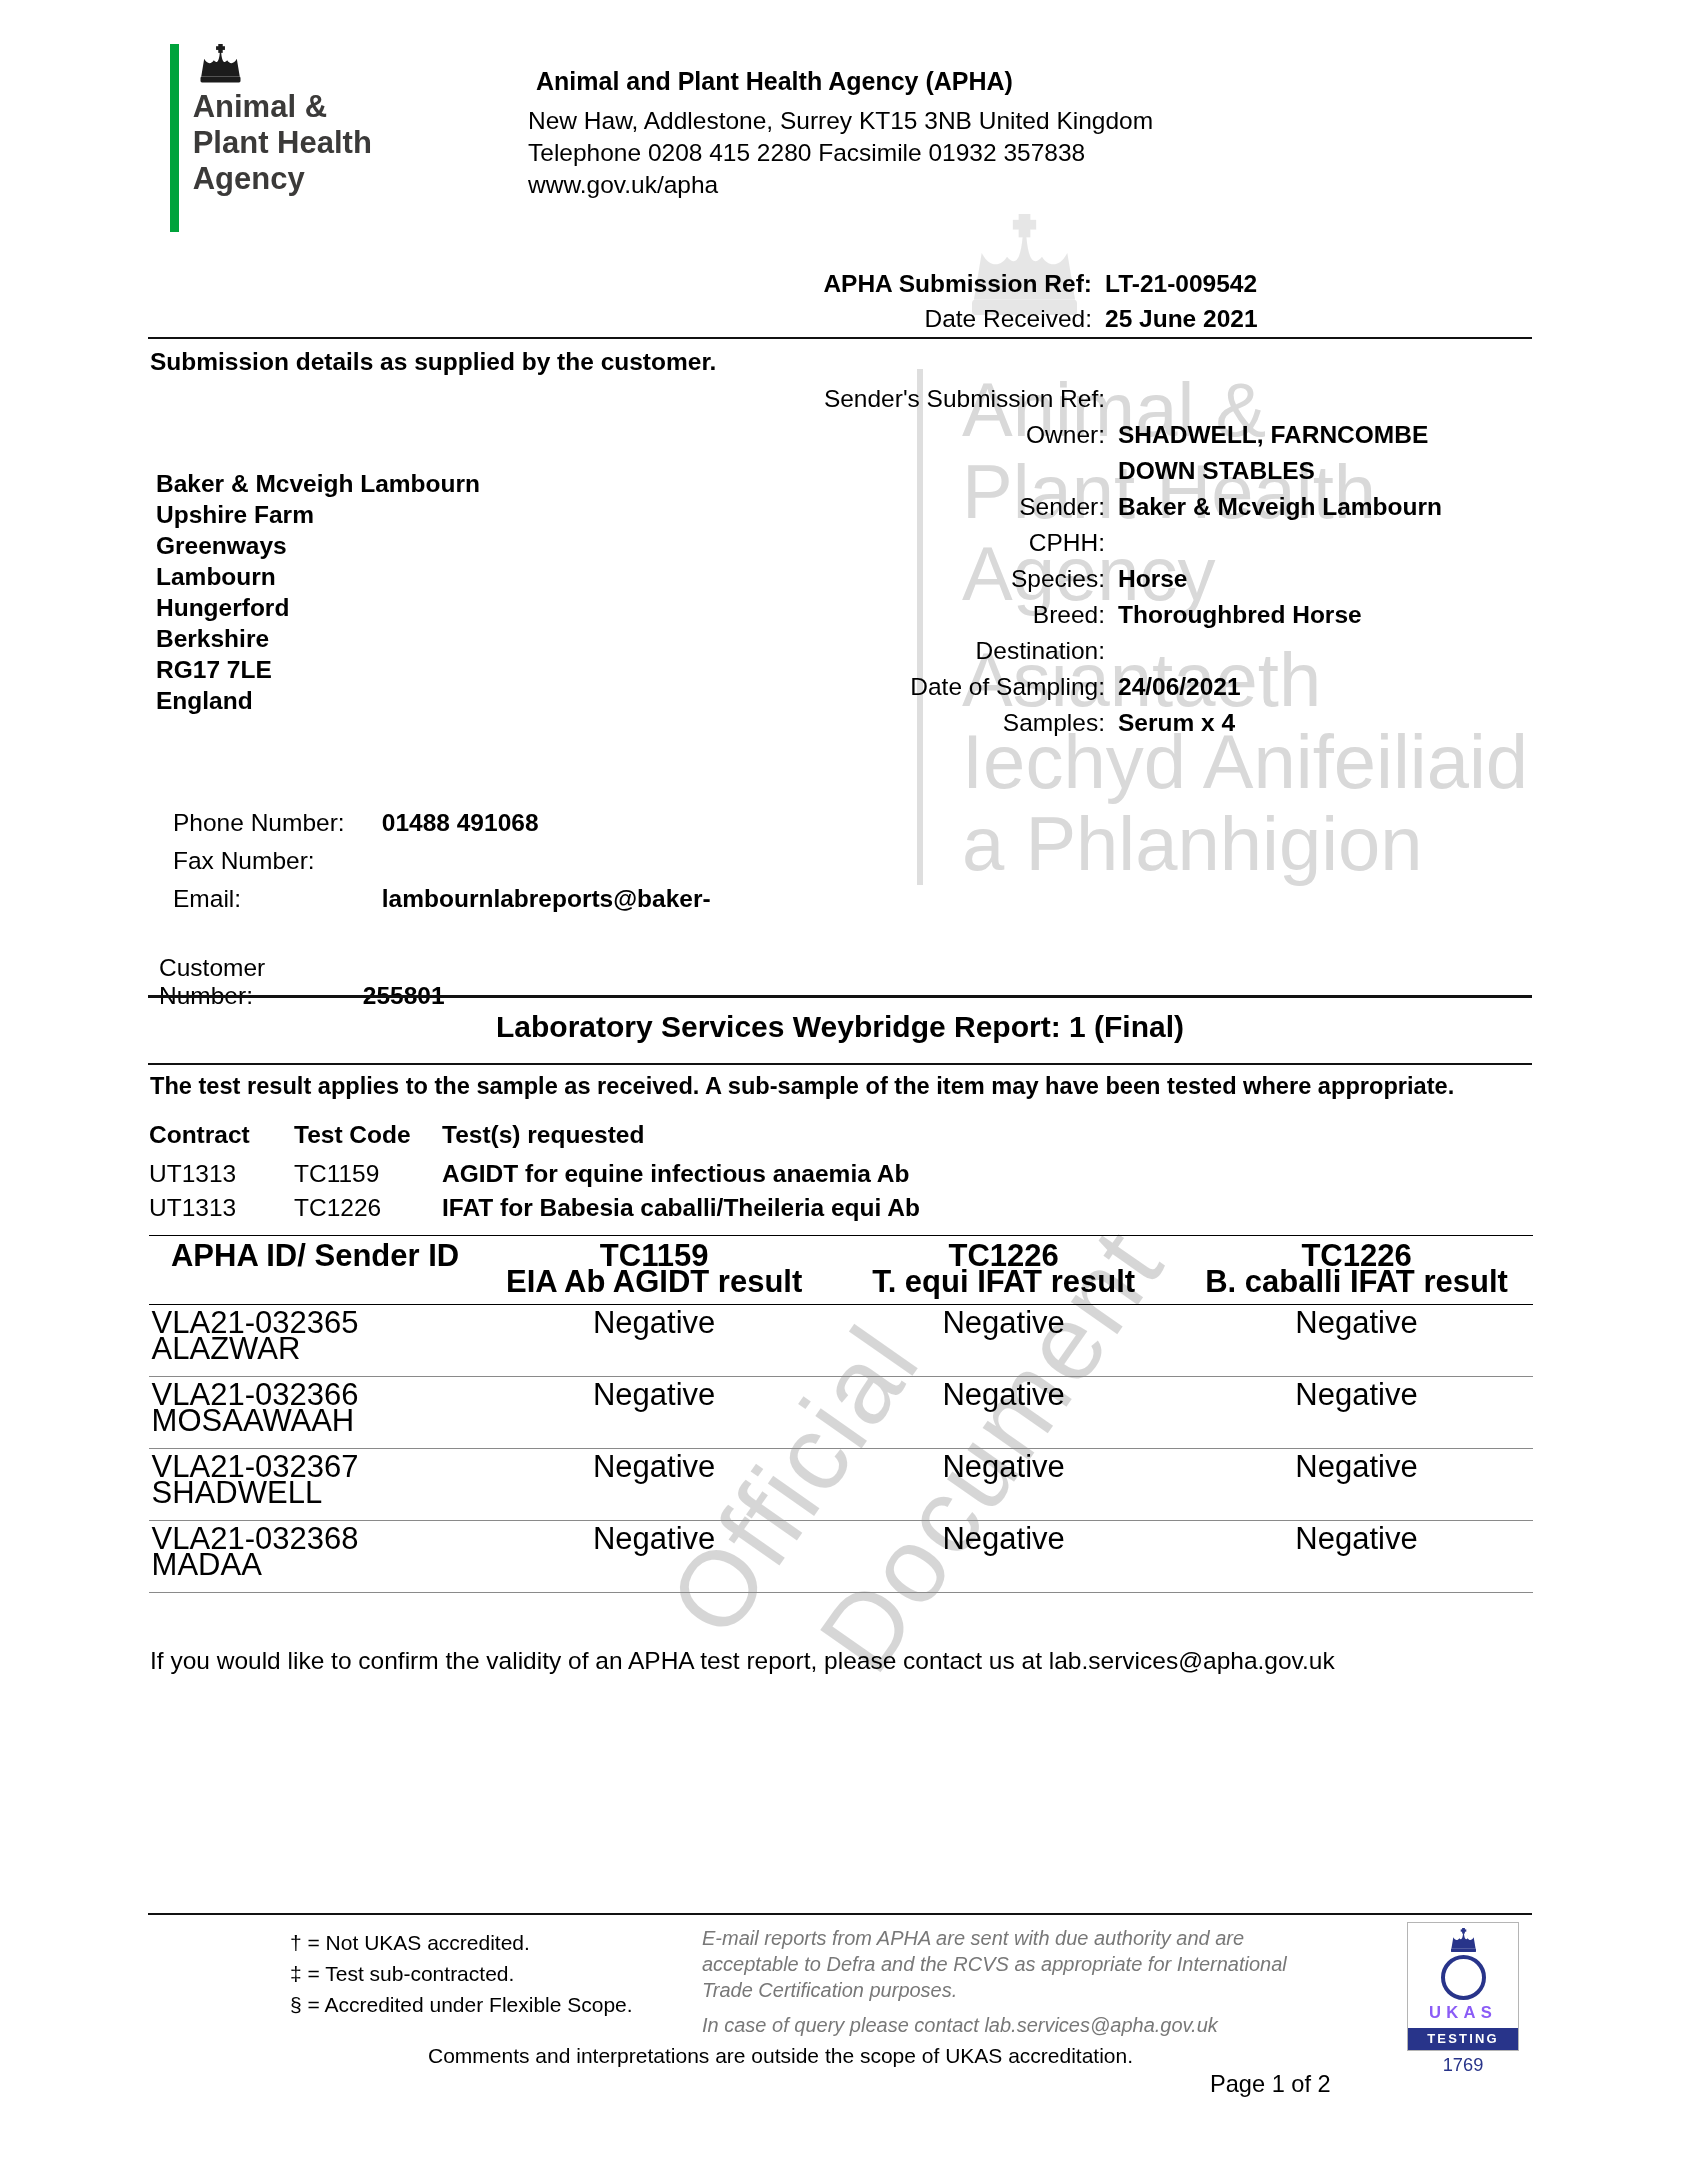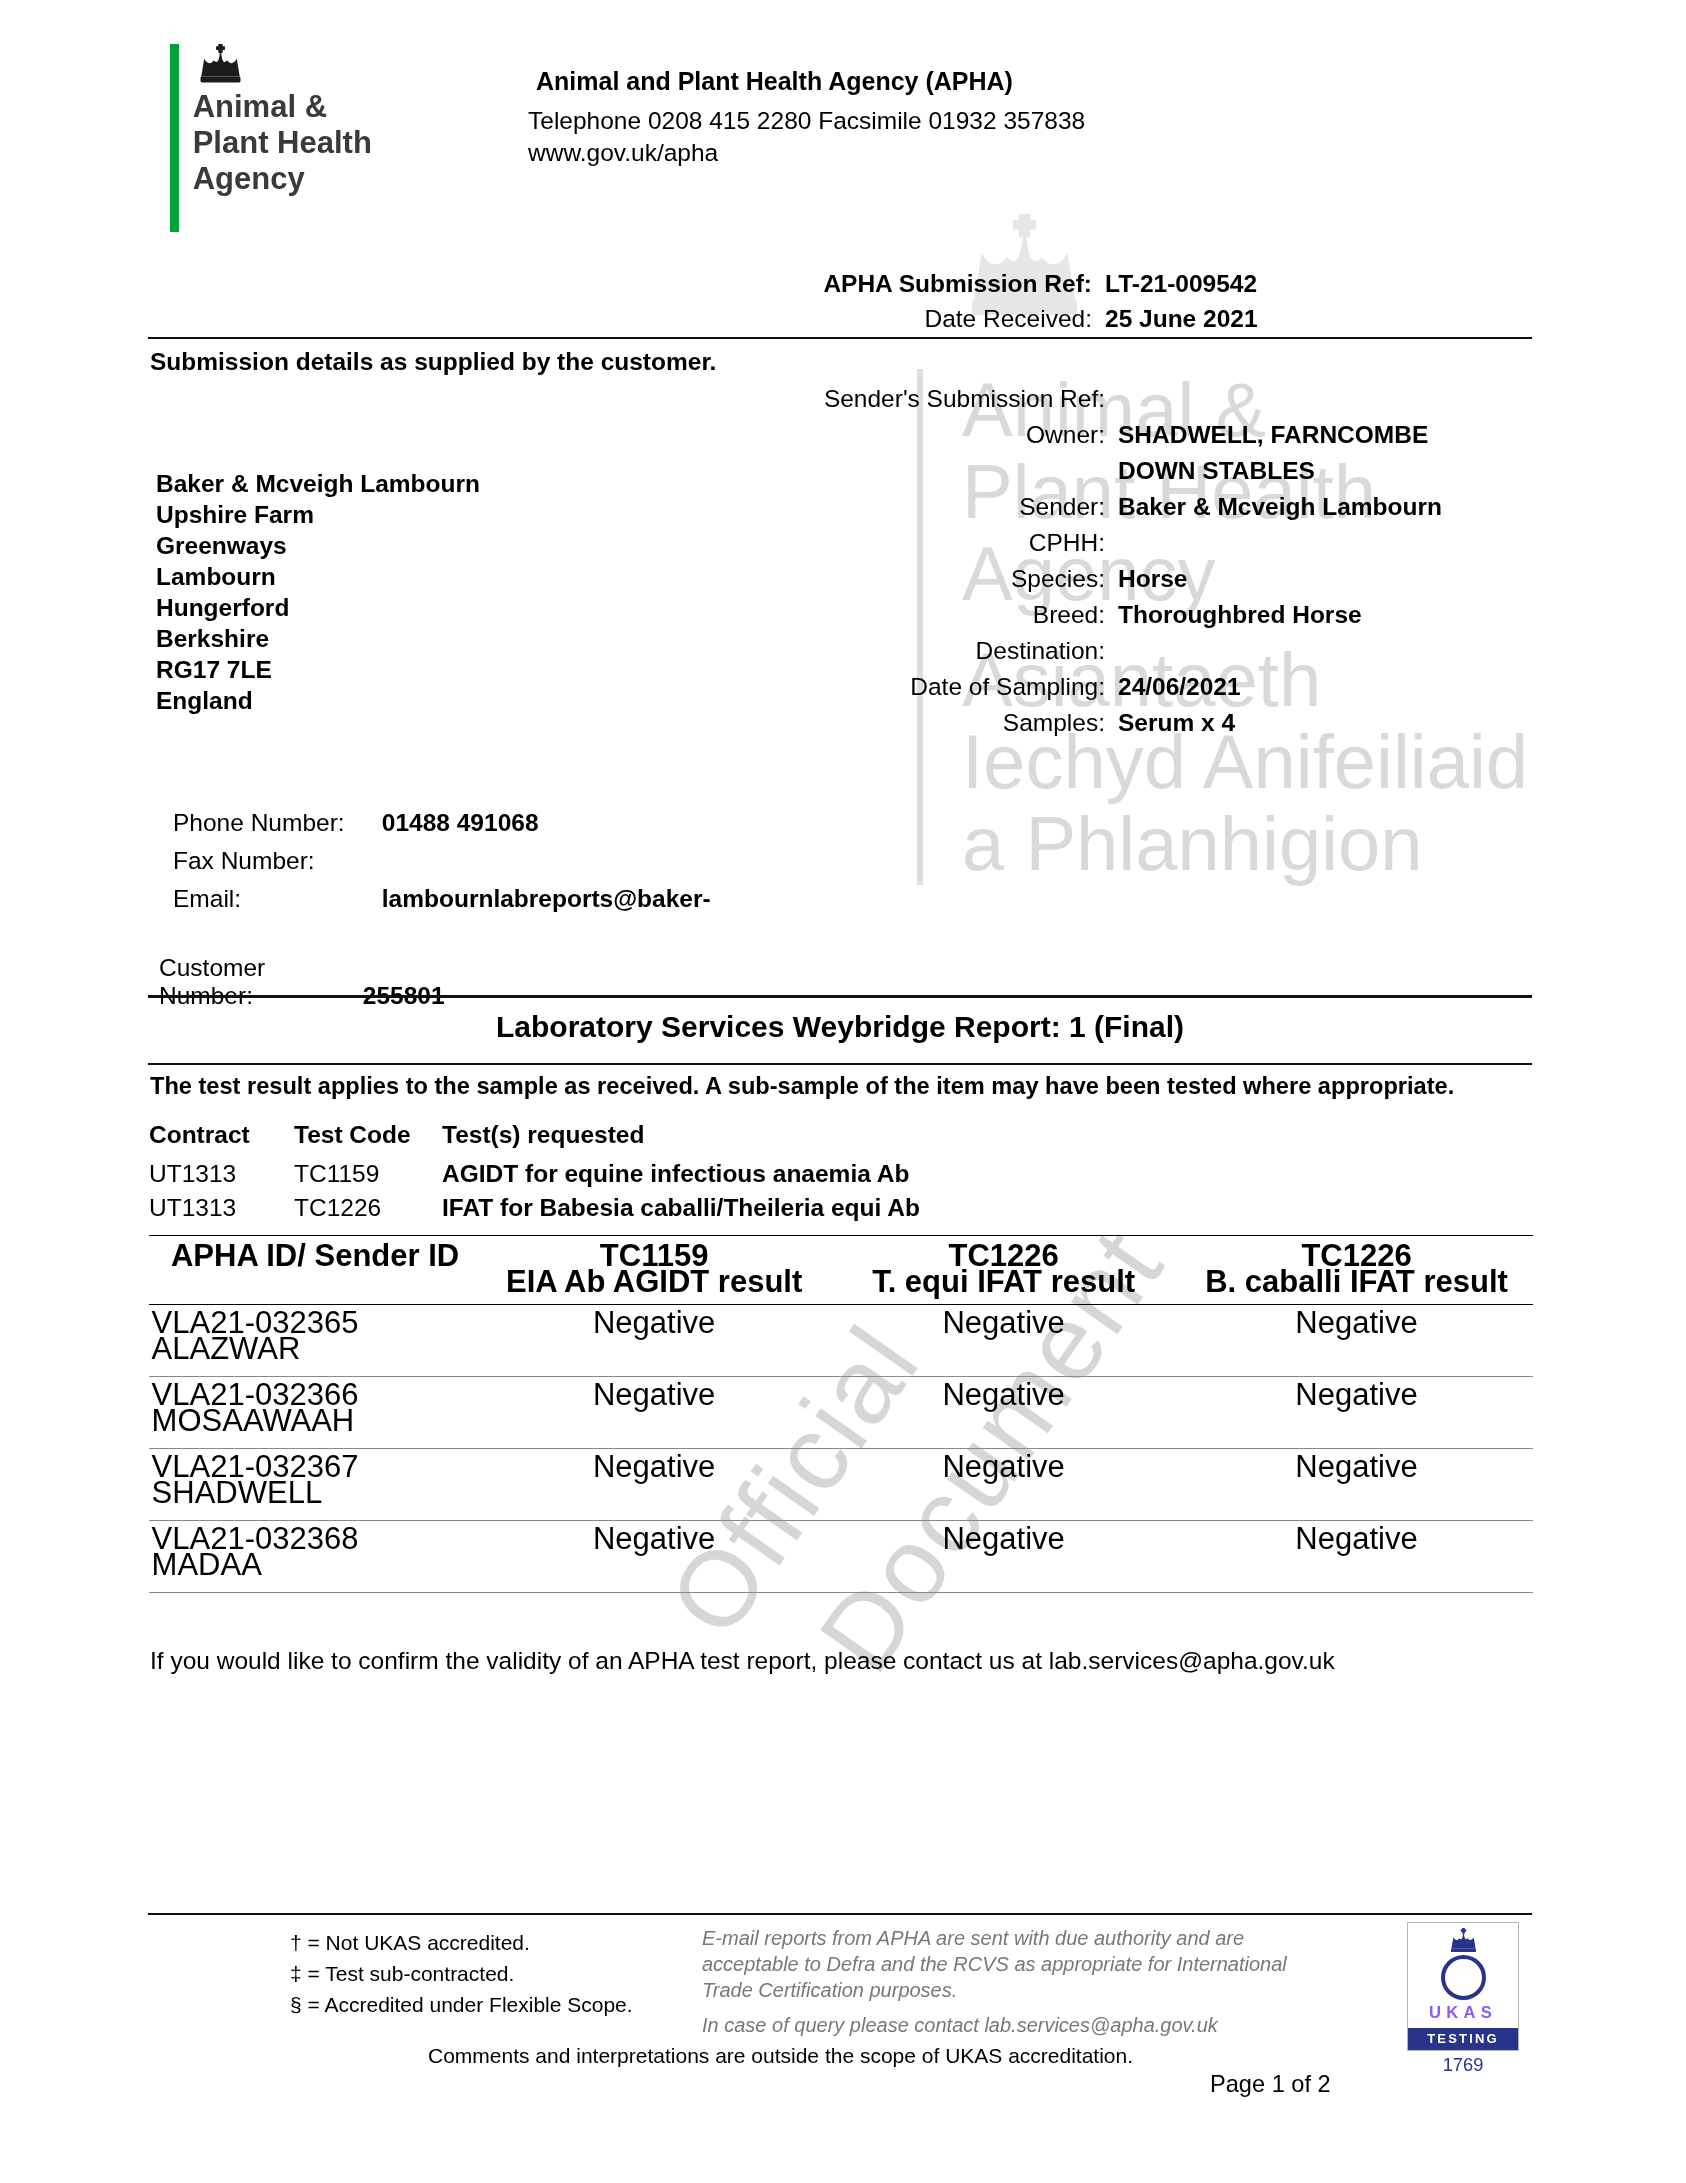--- a/index.html
+++ b/index.html
@@ -134,20 +134,21 @@
     <div class="logo-text">
       <div>Animal &amp;</div>
       <div>Plant Health</div>
       <div>Agency</div>
     </div>
   </div>
 </div>
 
 <div class="agency">
   <div class="t">Animal and Plant Health Agency (APHA)</div>
+  <div>New Haw, Addlestone, Surrey KT15 3NB United Kingdom</div>
   <div>Telephone 0208 415 2280 Facsimile 01932 357838</div>
   <div>www.gov.uk/apha</div>
 </div>
 
 <div class="subref">
   <div class="srow">
     <span class="slabel b">APHA Submission Ref:</span>
     <span class="sval">LT-21-009542</span>
   </div>
   <div class="srow">

